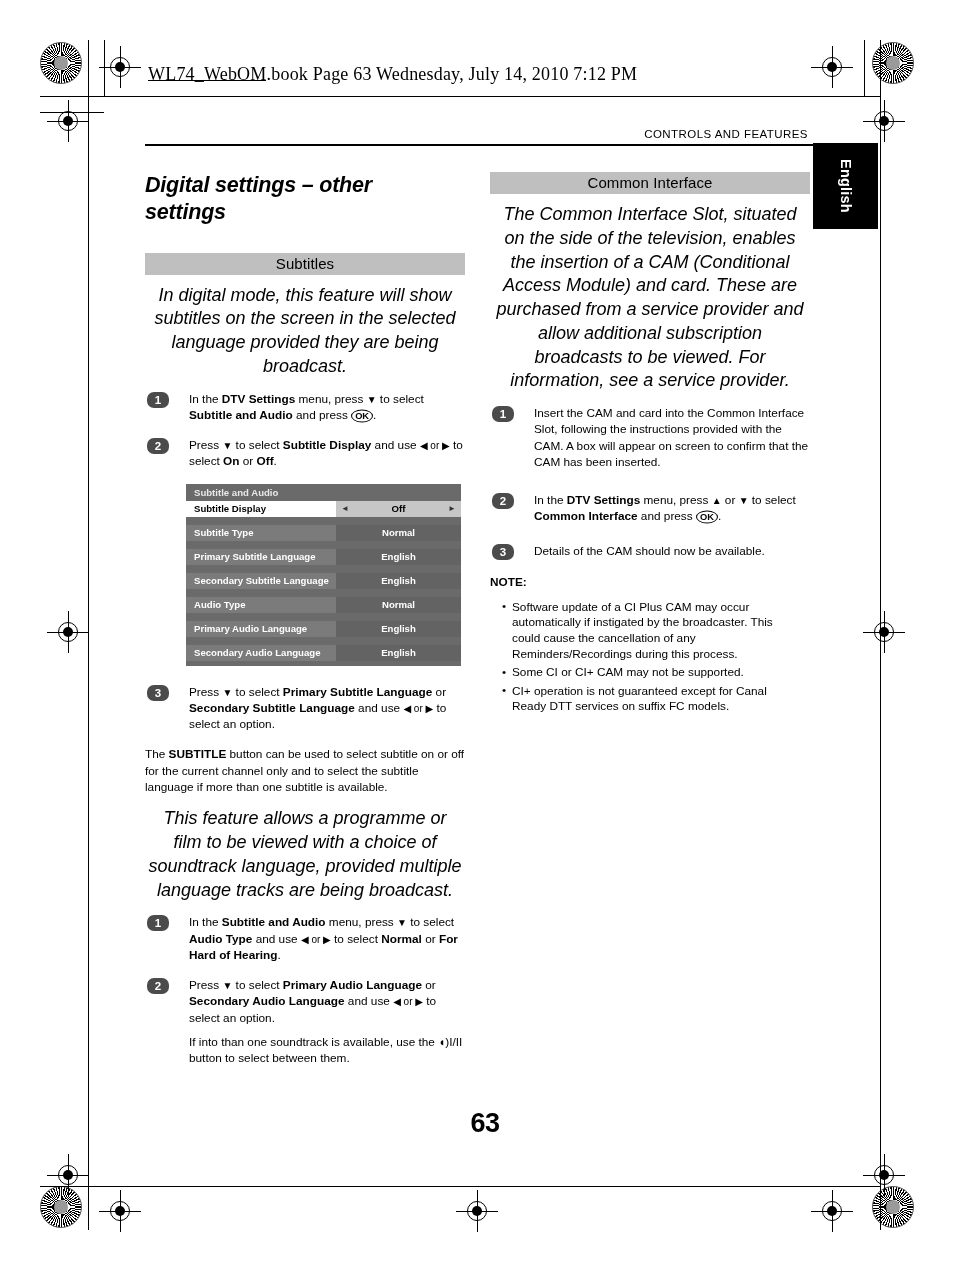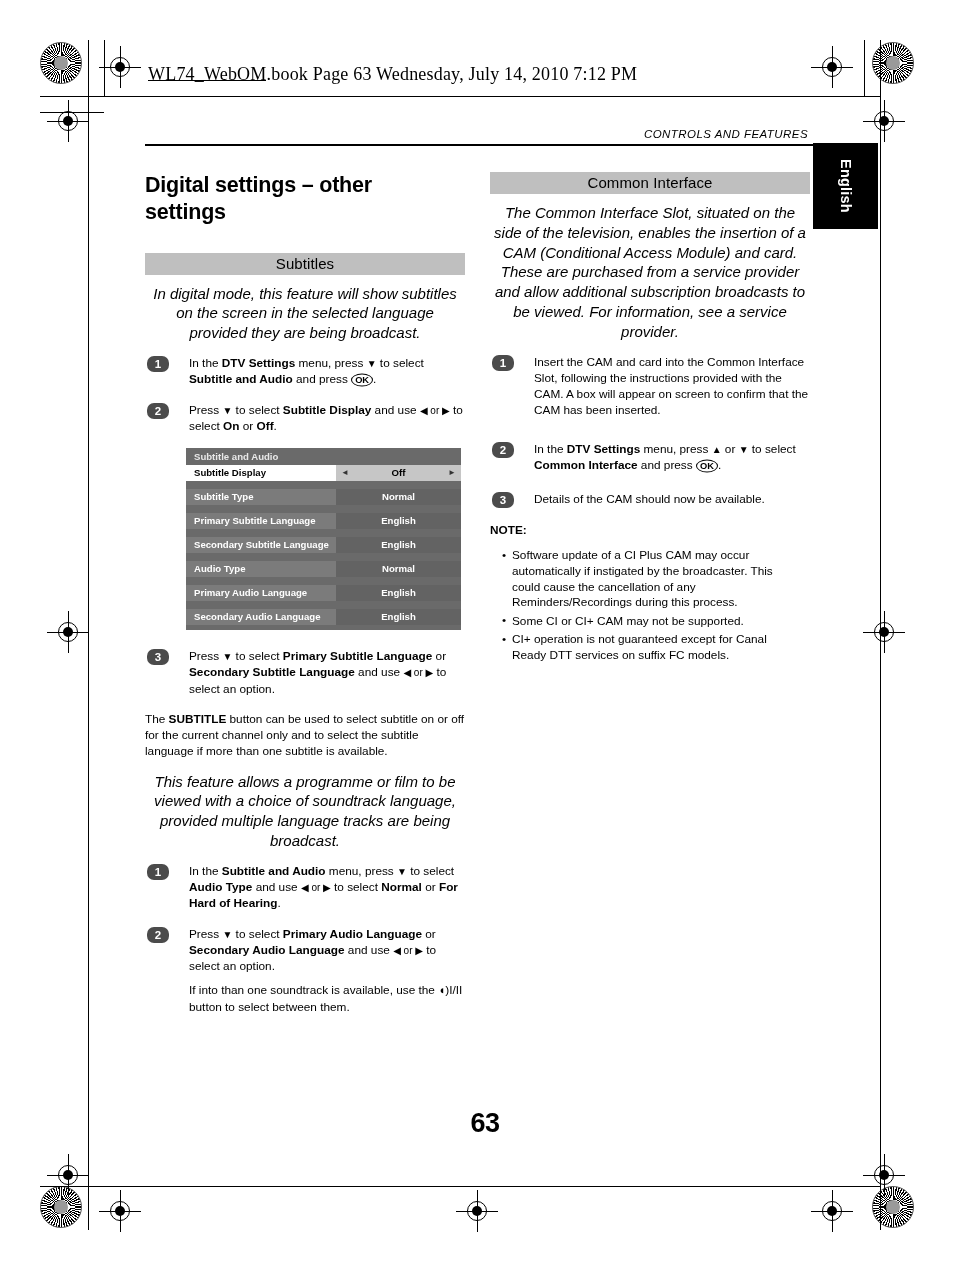--- a/index.html
+++ b/index.html
@@ -90,21 +90,20 @@
     background: #000;
   }
 
   .running-head {
     position: absolute;
     right: 146px;
     top: 128px;
     font-size: 11.5px;
     letter-spacing: 0.45px;
     text-align: left;
-    font-style: italic;
   }
   .head-rule {
     position: absolute;
     left: 145px;
     top: 144px;
     width: 672px;
     height: 1.6px;
     background: #000;
   }
 
@@ -147,35 +146,36 @@
   }
   .col-left  { left: 145px; }
   .col-right { left: 490px; }
 
   .doc-title {
     font-size: 21.5px;
     font-weight: bold;
     line-height: 1.27;
     letter-spacing: -0.2px;
     margin: 0 16px 26px 0;
+    font-style: italic;
   }
 
   .band {
     background: #bfbfbf;
     height: 22px;
     line-height: 22px;
     text-align: center;
     font-size: 15px;
     letter-spacing: 0.1px;
     margin-bottom: 9px;
   }
 
   .intro {
     font-style: italic;
-    font-size: 15px;
+    font-size: 18px;
     line-height: 1.32;
     text-align: center;
     margin: 0 2px 12px 2px;
   }
 
   
   .step {
     position: relative;
     padding-left: 44px;
     margin-bottom: 14px;

